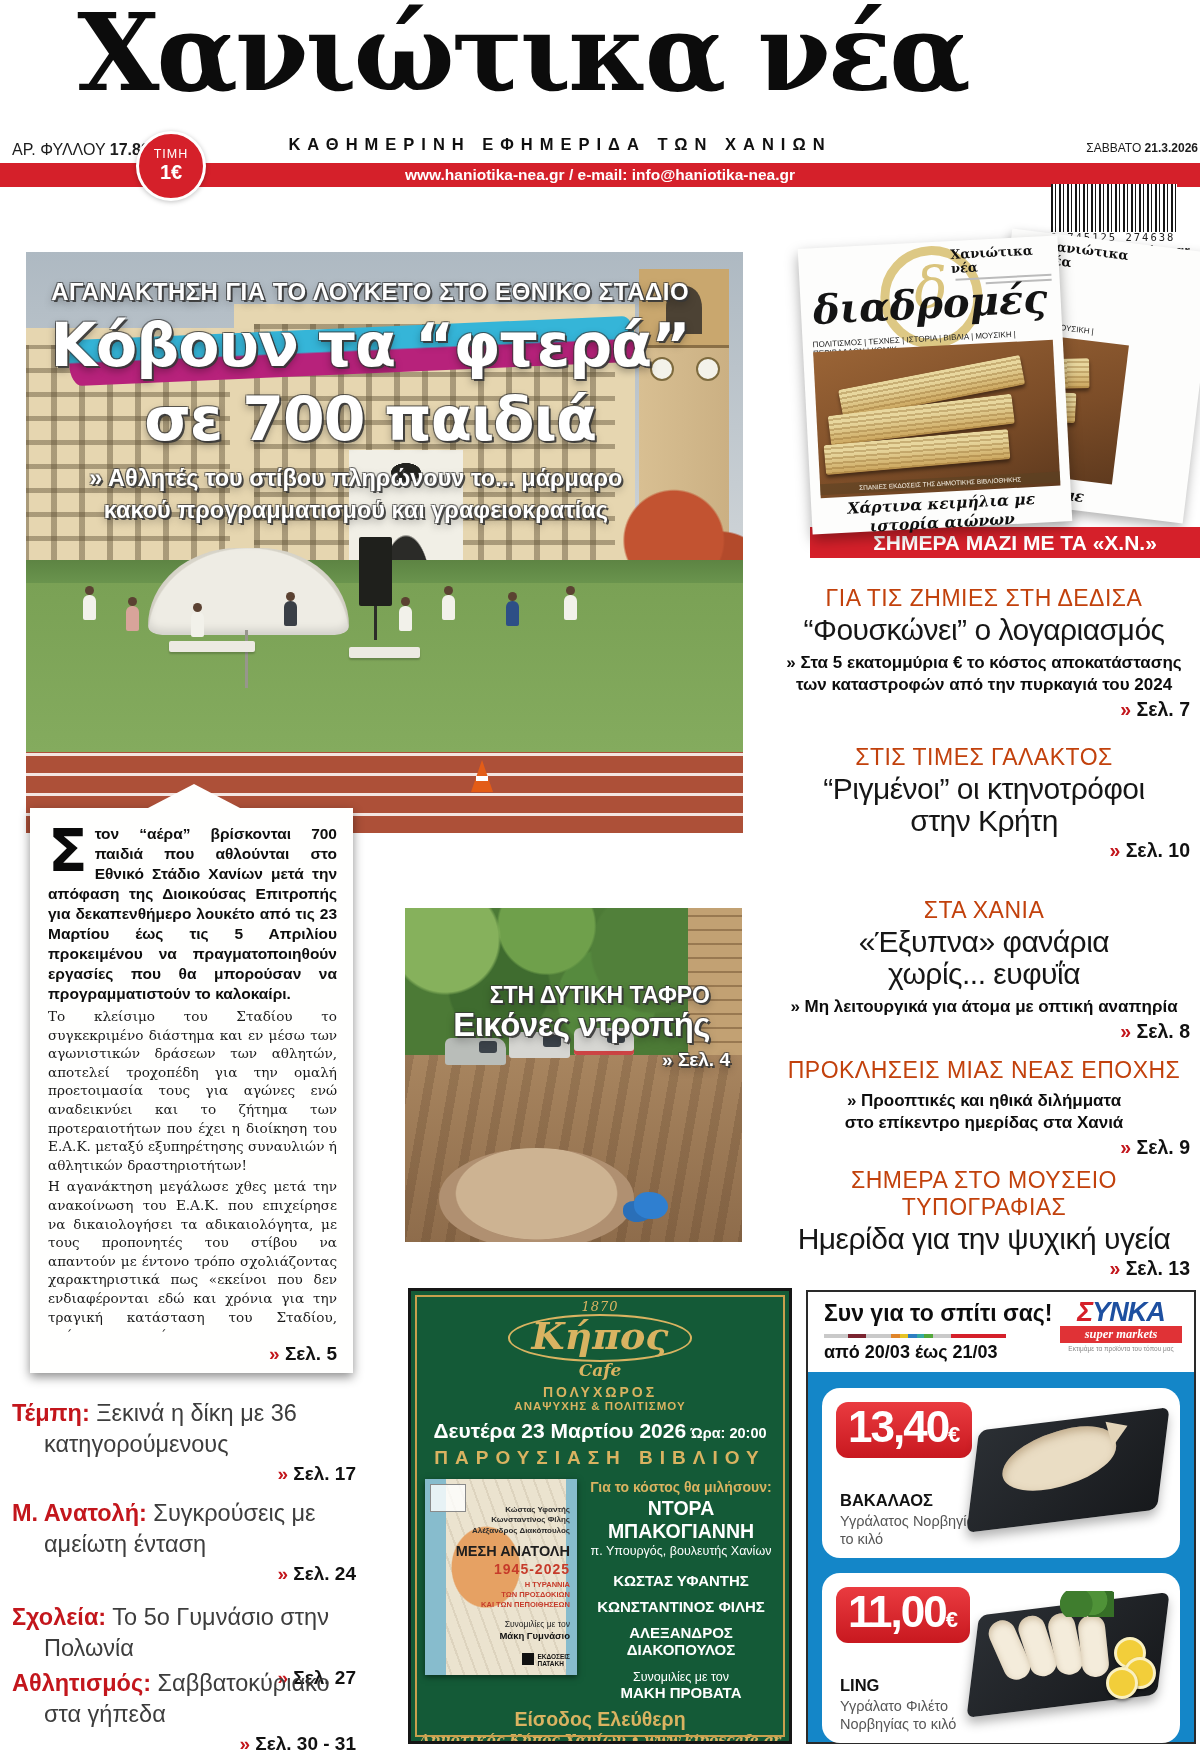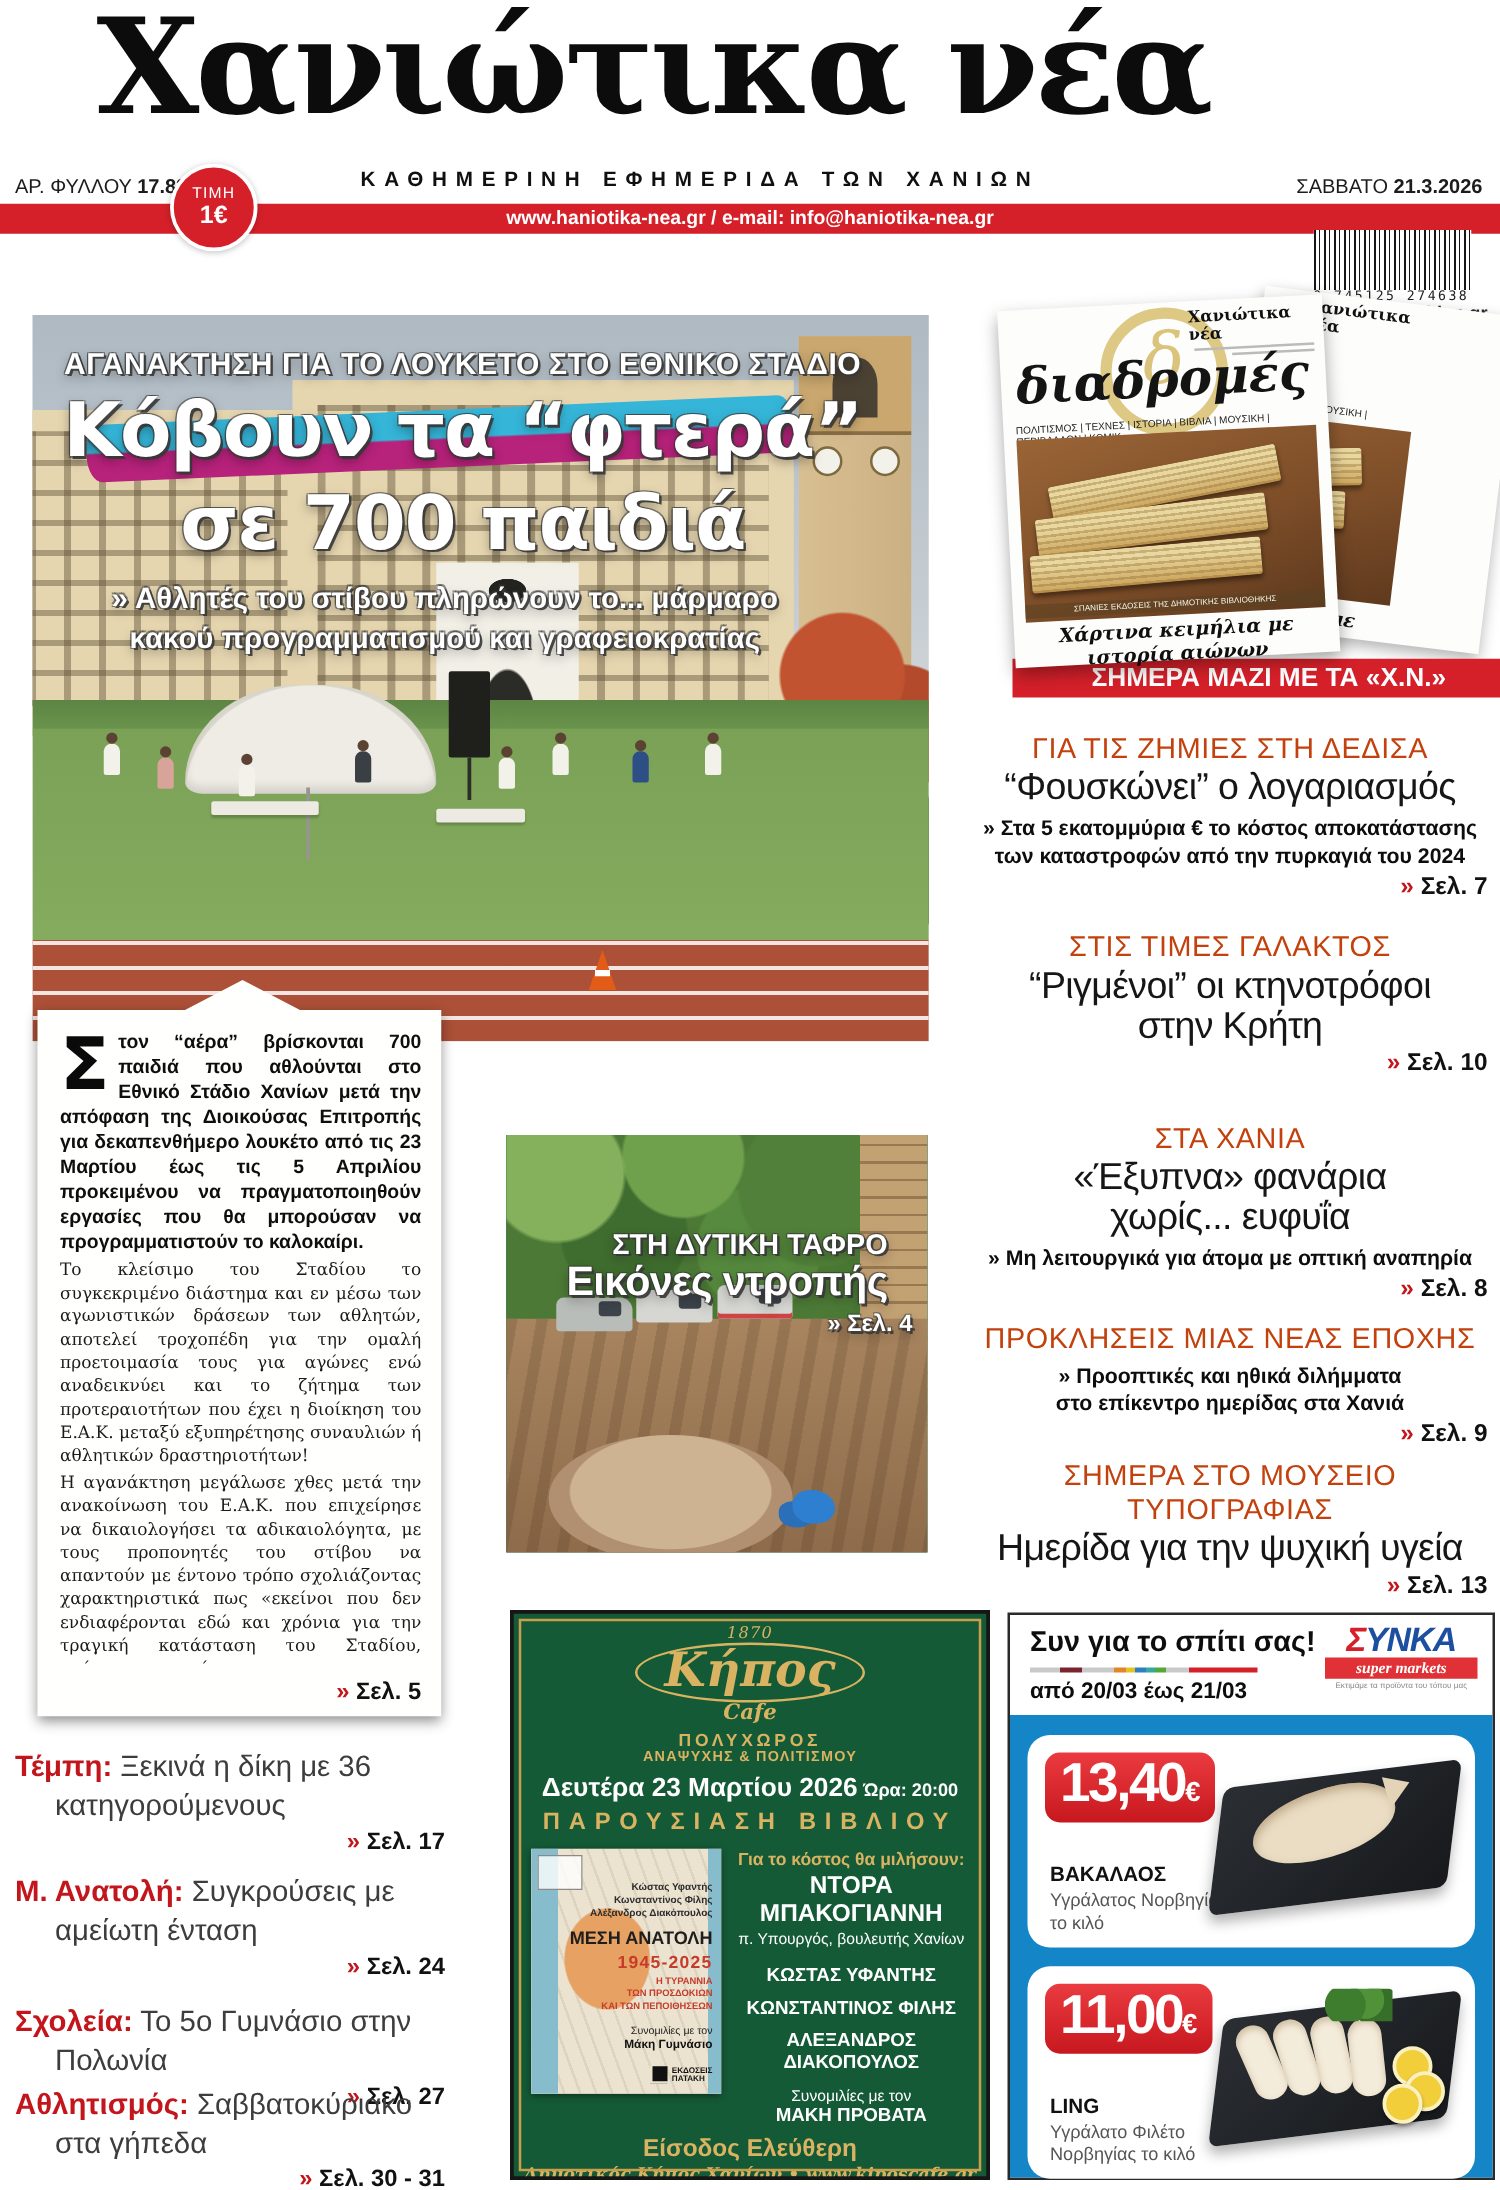--- a/index.html
+++ b/index.html
@@ -6,21 +6,21 @@
   .page{position:relative;width:1200px;height:1752px;background:#ffffff;overflow:hidden;
         font-family:"Liberation Sans",sans-serif;color:#111;}
 
   
   .mast-title{position:absolute;top:-10px;left:0;width:1045px;text-align:center;
     font-family:"DejaVu Serif",serif;font-weight:bold;font-size:106px;letter-spacing:-3px;color:#0c0c0c;}
   .issue-line{position:absolute;top:141px;left:12px;font-size:16px;color:#1c1c1c;}
   .issue-line b{font-weight:bold;}
   .mast-tagline{position:absolute;top:135px;left:40px;width:1040px;text-align:center;
     font-weight:bold;font-size:16.5px;letter-spacing:7px;color:#101010;}
-  .mast-date{position:absolute;top:141px;right:14px;font-size:16px;color:#1c1c1c;}
+  .mast-date{position:absolute;top:141px;right:2px;font-size:12px;color:#1c1c1c;}
   .contact-bar{position:absolute;top:163px;left:0;width:1200px;height:24px;background:#d5202a;
     color:#fff;font-weight:bold;font-size:15.5px;line-height:24px;text-align:center;}
   .price-badge{position:absolute;top:131px;left:136px;width:64px;height:64px;border-radius:50%;
     background:#d5202a;border:3px solid #fff;box-shadow:0 1px 5px rgba(0,0,0,.25);z-index:5;
     color:#fff;text-align:center;}
   .price-badge .pl{display:block;margin-top:13px;font-size:12.5px;letter-spacing:1px;}
   .price-badge .pv{display:block;font-size:20px;font-weight:bold;}
   .barcode{position:absolute;top:184px;left:1051px;width:126px;height:48px;
     background:repeating-linear-gradient(90deg,#161616 0 2px,#fff 2px 4px,#161616 4px 5px,#fff 5px 8px);}
   .barcode-num{position:absolute;top:231px;left:1043px;width:140px;text-align:center;

